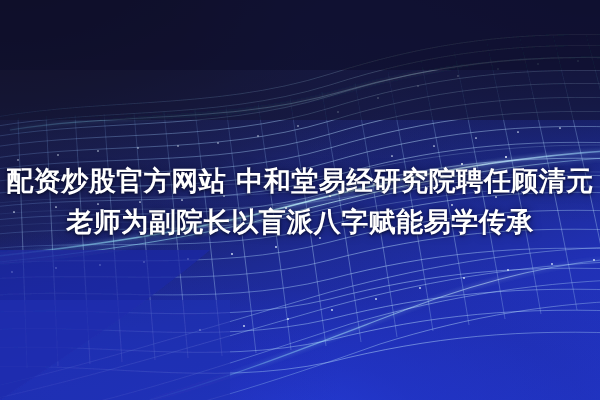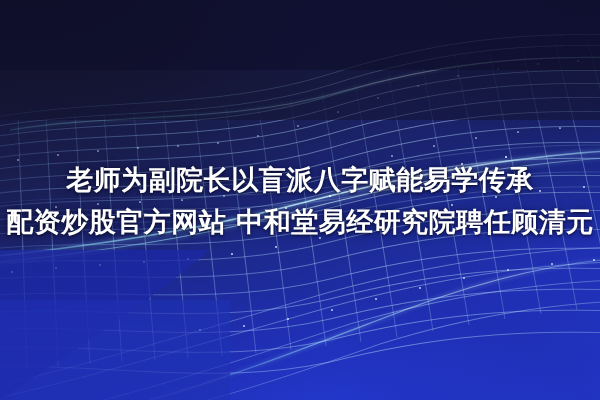--- a/index.html
+++ b/index.html
@@ -288,17 +288,17 @@
 
       <rect x="0" y="0" width="600" height="120" fill="#11122e" opacity="0.55"></rect>
       <rect x="0" y="0" width="600" height="70" fill="#0f1028" opacity="0.55"></rect>
 
       <path d="M0,250 L210,250 C 150,300 90,340 0,400 Z" fill="#1e29a6" opacity="0.75"></path>
       <rect x="0" y="300" width="230" height="100" fill="#2130b4" opacity="0.60"></rect>
     </g>
   </svg>
 
   <div class="headline">
+    <span class="line line1">配资炒股官方网站 中和堂易经研究院聘任顾清元</span>
     <span class="line line2">老师为副院长以盲派八字赋能易学传承</span>
-    <span class="line line1">配资炒股官方网站 中和堂易经研究院聘任顾清元</span>
   </div>
 
 </div>
 
 </body></html>

